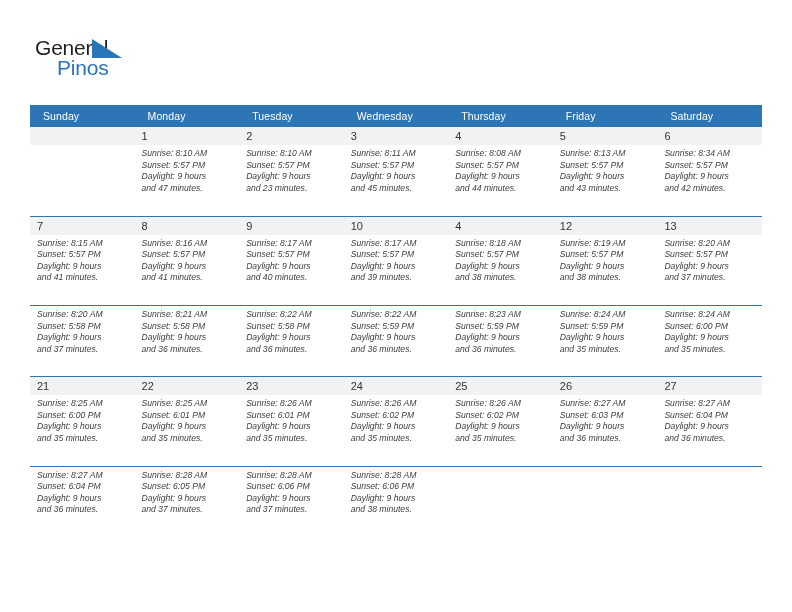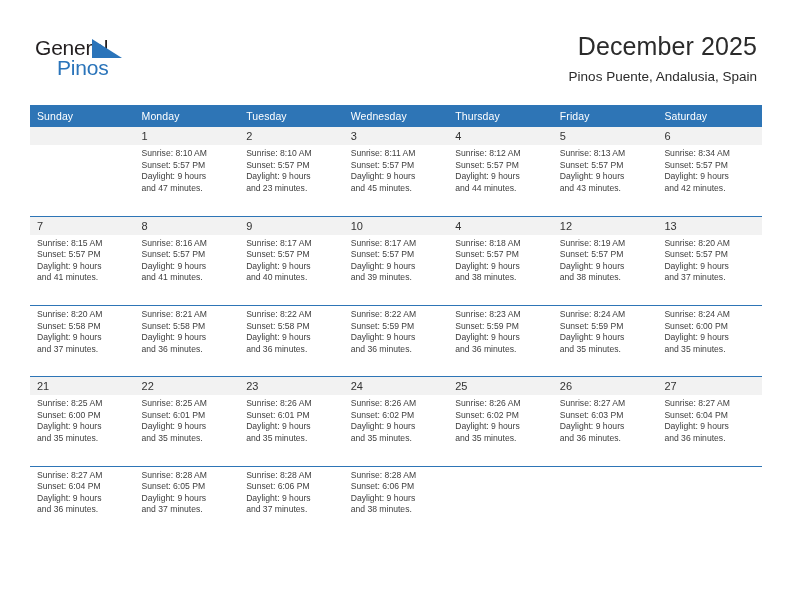--- a/index.html
+++ b/index.html
@@ -89,40 +89,41 @@
     width: 732px;
     border-collapse: collapse;
     table-layout: fixed;
   }
   .cal-table th {
     background: #2e75b6;
     color: #ffffff;
     font-size: 10.5px;
     font-weight: normal;
     text-align: left;
-    padding: 5px 0 5px 7px;
+    padding: 5px 0 5px 13px;
     height: 20px;
     letter-spacing: 0.1px;
   }
   tr.week-top td {
     background: #f2f2f2;
     font-size: 11px;
     color: #333333;
     padding: 3px 0 3px 7px;
     height: 18px;
     vertical-align: top;
   }
   tr.week-body td {
     background: #ffffff;
     font-size: 8.6px;
     color: #404040;
     padding: 3px 6px 0 7px;
     vertical-align: top;
     line-height: 11.6px;
     height: 53px;
+    font-style: italic;
   }
   tr.week-body td .ln { display: block; white-space: nowrap; }
   tr.week-sep td {
     height: 18px;
     background: #ffffff;
     padding: 0;
     border-bottom: 1px solid #2e75b6;
   }
 </style>
 </head>
@@ -131,24 +132,20 @@
 <div class="page">
 
   <div class="masthead">
 
     <div class="logo">
       <span class="logo-general">General</span>
       <span class="logo-tri"></span>
       <span class="logo-blue">Pinos</span>
     </div>
 
-    <div class="title-block">
-      <div class="cal-title">December 2025</div>
-      <div class="cal-subtitle">Pinos Puente, Andalusia, Spain</div>
-    </div>
 
   </div>
 
   <div class="calendar">
     <table class="cal-table">
       <thead>
         <tr>
           <th>Sunday</th>
           <th>Monday</th>
           <th>Tuesday</th>
@@ -187,21 +184,21 @@
               <span class="ln">Daylight: 9 hours</span>
               <span class="ln">and 23 minutes.</span>
             </td>
             <td>
               <span class="ln">Sunrise: 8:11 AM</span>
               <span class="ln">Sunset: 5:57 PM</span>
               <span class="ln">Daylight: 9 hours</span>
               <span class="ln">and 45 minutes.</span>
             </td>
             <td>
-              <span class="ln">Sunrise: 8:12 AM</span>
+              <span class="ln">Sunrise: 8:08 AM</span>
               <span class="ln">Sunset: 5:57 PM</span>
               <span class="ln">Daylight: 9 hours</span>
               <span class="ln">and 44 minutes.</span>
             </td>
             <td>
               <span class="ln">Sunrise: 8:13 AM</span>
               <span class="ln">Sunset: 5:57 PM</span>
               <span class="ln">Daylight: 9 hours</span>
               <span class="ln">and 43 minutes.</span>
             </td>

